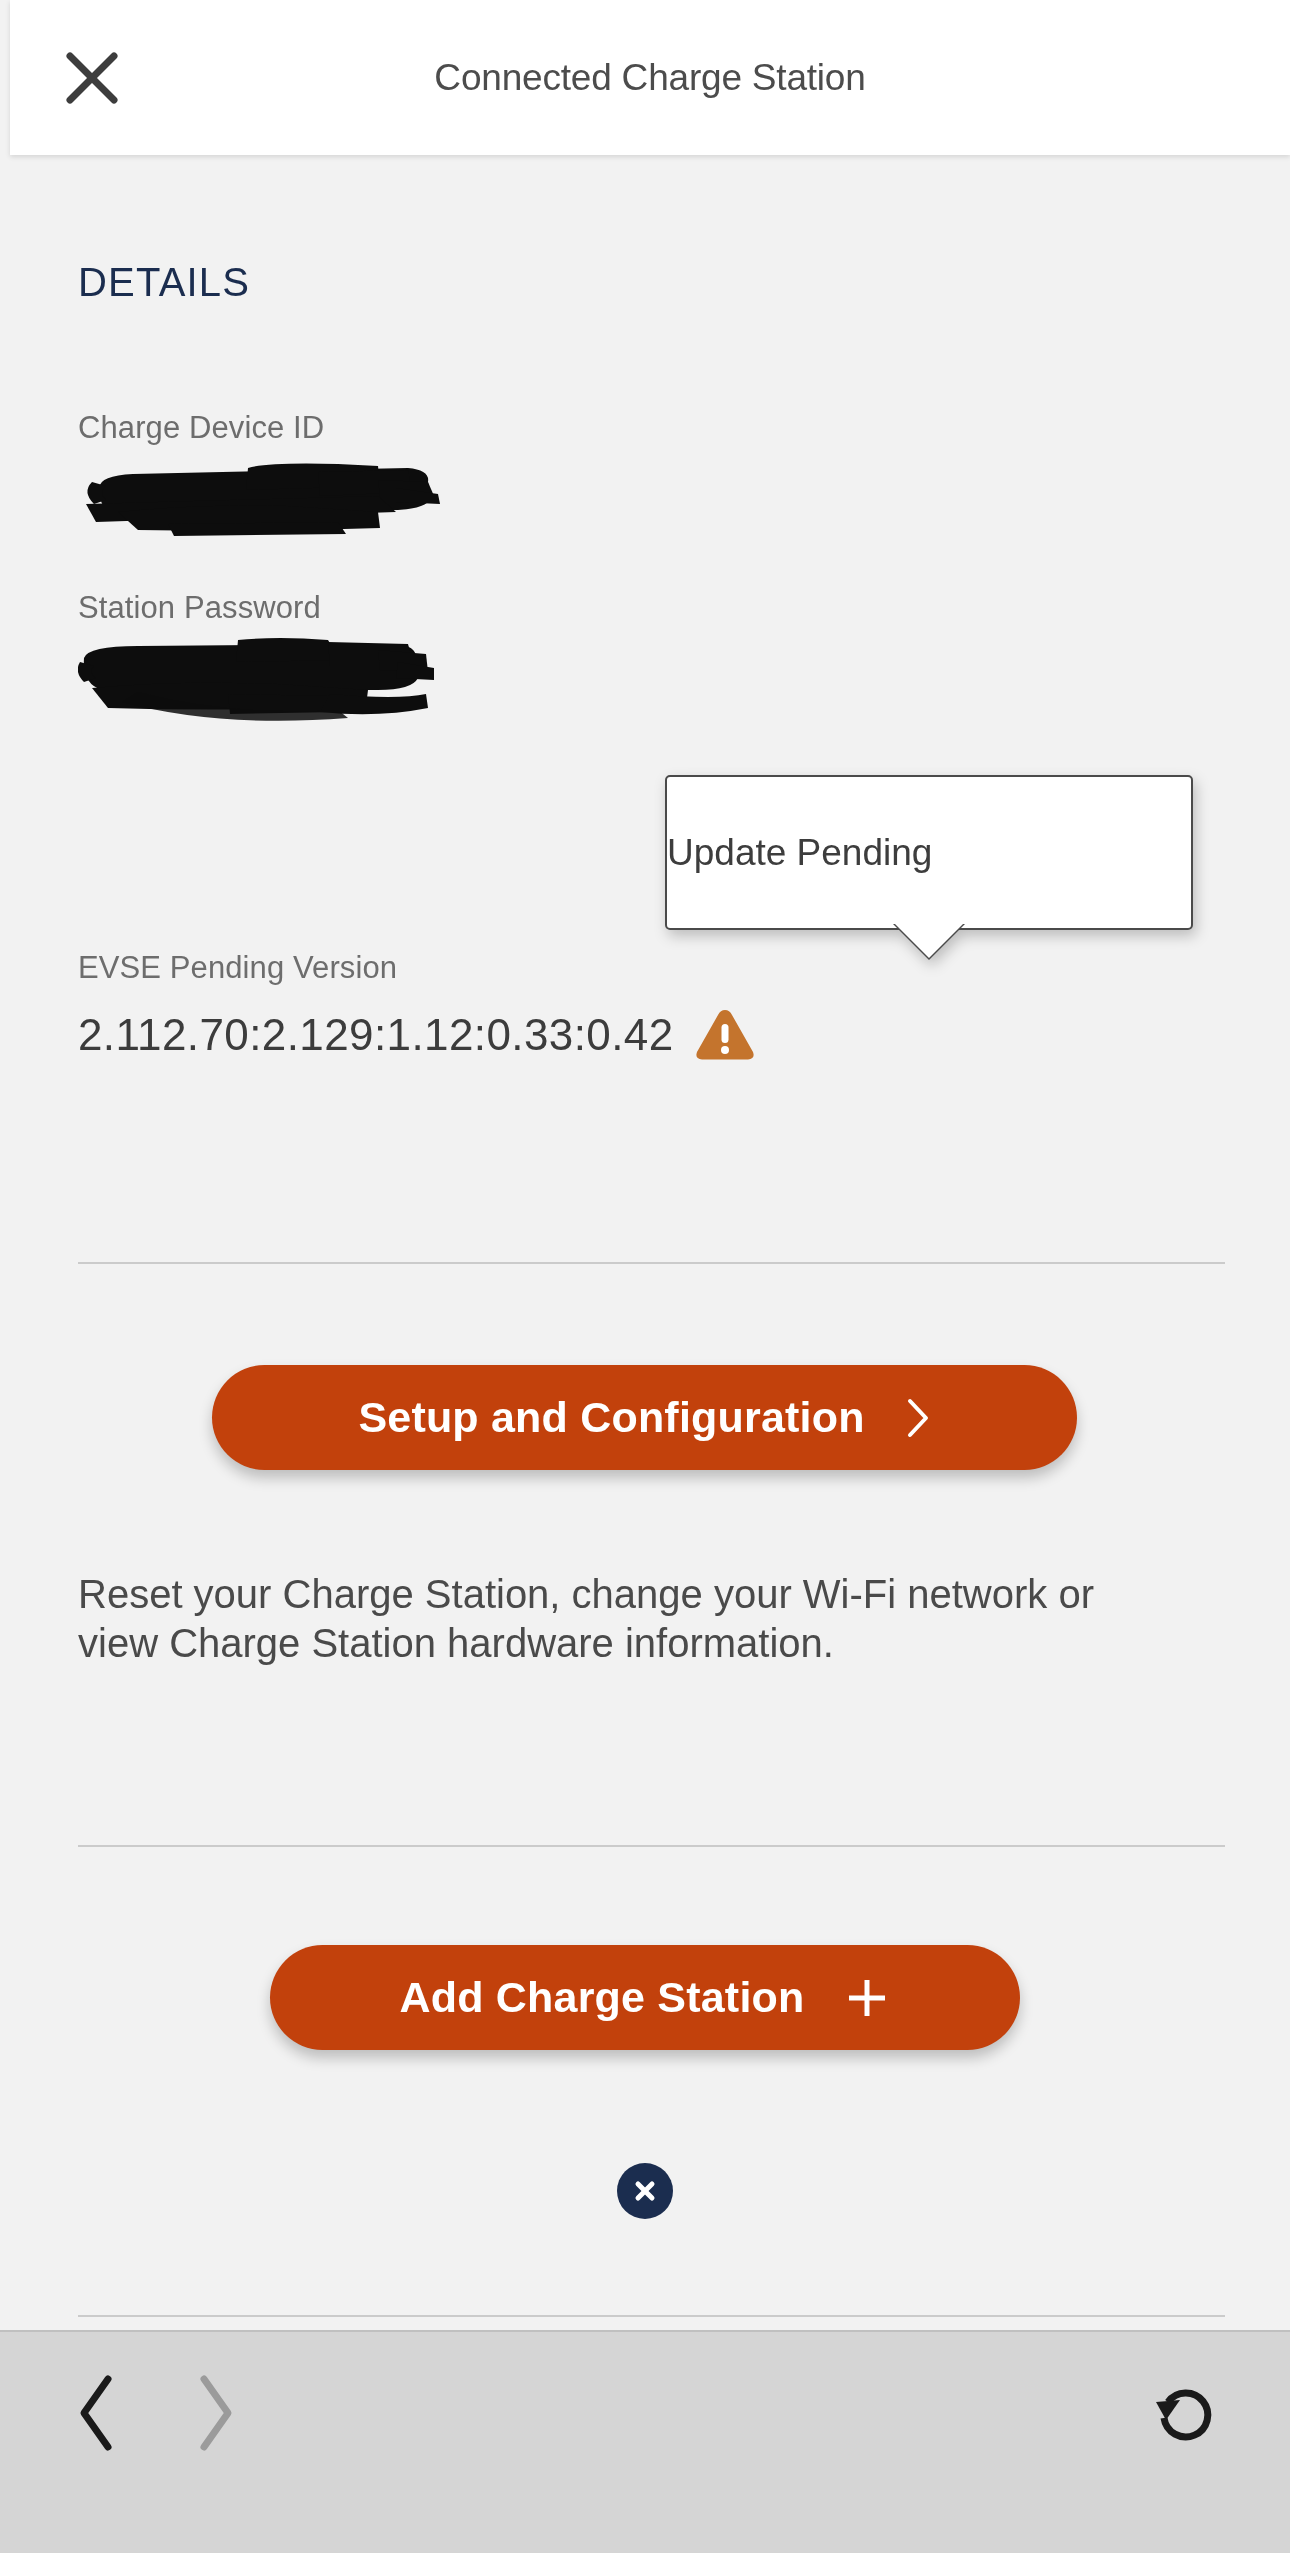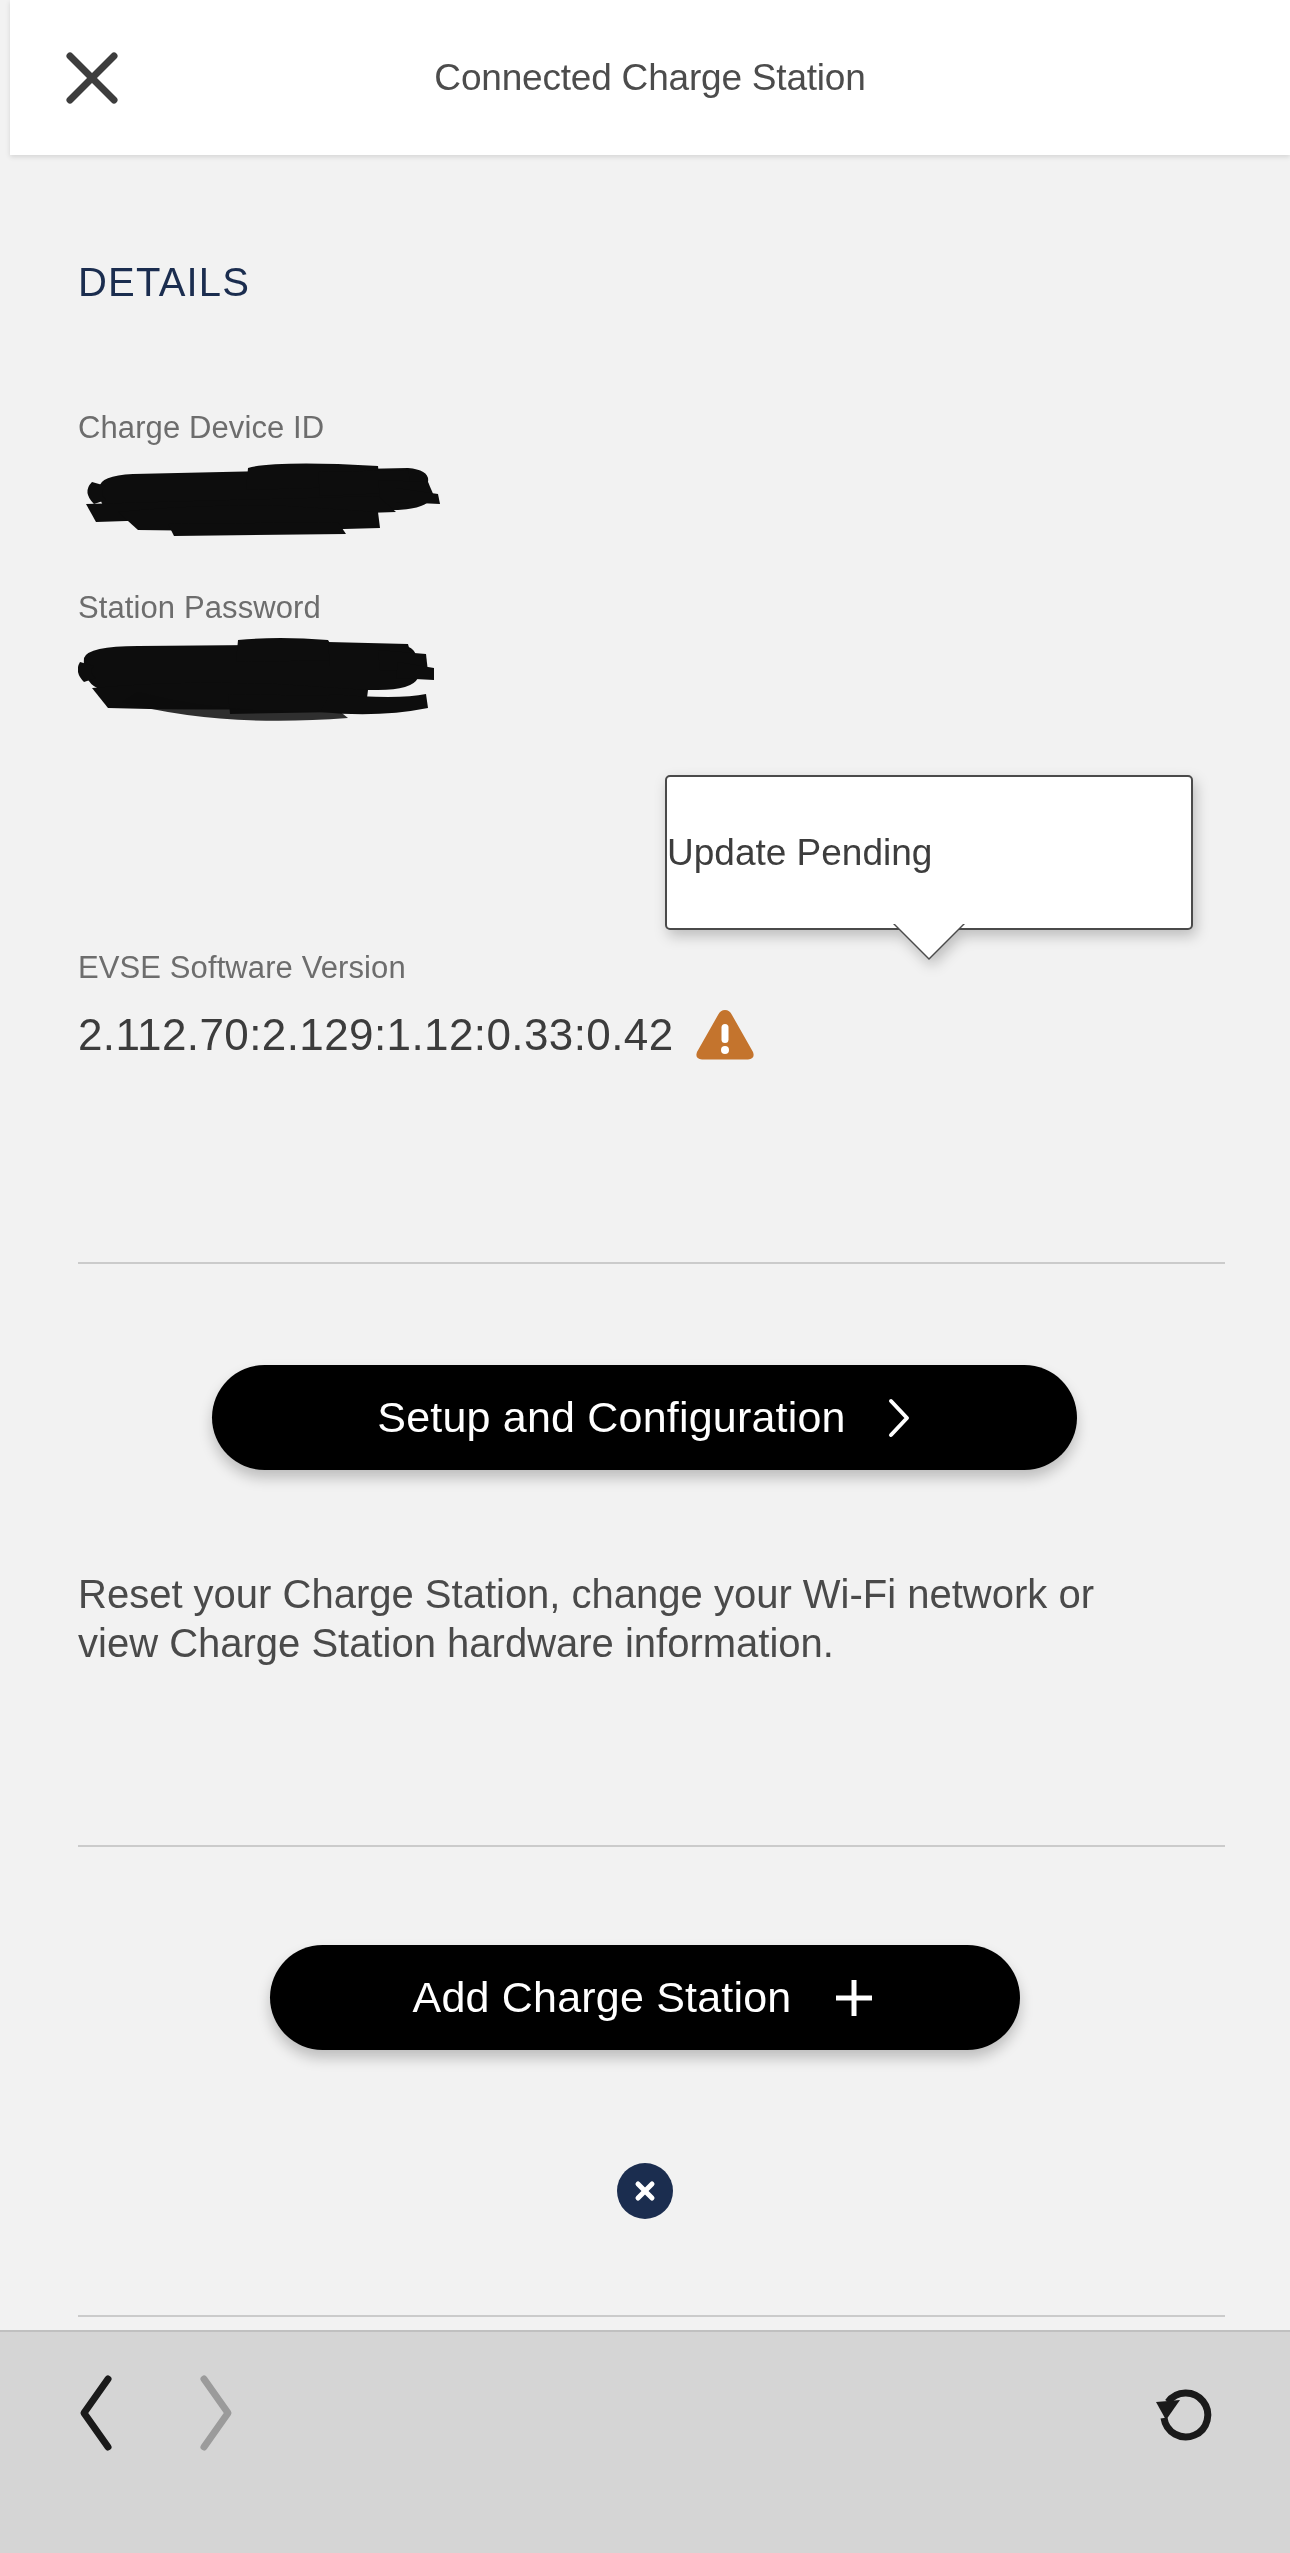--- a/index.html
+++ b/index.html
@@ -129,25 +129,26 @@
   
   .divider {
     position:absolute;
     left:78px; width:1147px; height:2px;
     background:#cbcbcb;
   }
 
   
   .pill {
     position:absolute;
-    background:#000000;
+    background:#c2410c;
     border-radius:999px;
     display:flex; align-items:center; justify-content:center;
     box-shadow:0 8px 14px rgba(0,0,0,0.22);
     cursor:pointer;
+    font-weight:bold;
   }
   .pill-label {
     color:#ffffff;
     font-size:43px;
     font-family:"Liberation Sans Narrow","Liberation Sans",sans-serif;
     letter-spacing:0.2px;
   }
   .pill .icon-slot { margin-left:40px; display:flex; align-items:center; }
 
   #btn-setup { left:212px; top:1210px; width:865px; height:105px; }
@@ -252,21 +253,21 @@
             <path d="M150,62 L258,64 L262,80 L152,82 Z"></path>
             <path d="M252,62 Q320,68 348,62 L350,76 Q300,86 242,80 Z"></path>
             <path d="M2,30 Q-4,40 6,50 L18,46 Q10,40 16,34 Z"></path>
             <path d="M60,60 Q150,84 260,78 L270,86 Q140,96 44,70 Z" opacity="0.85"></path>
           </g>
         </svg>
       </div>
     </div>
 
     <div class="field" style="top:795px;">
-      <div class="field-label">EVSE Software Version</div>
+      <div class="field-label">EVSE Pending Version</div>
     </div>
     <div class="version-row">
       <div class="field-value">2.112.70:2.129:1.12:0.33:0.42</div>
       <span class="warn-icon">
         <svg width="62" height="56" viewBox="0 0 62 56">
           <path d="M31,3 Q35.5,3 38,8 L59,45 Q61.5,52 54,52.5 L8,52.5 Q0.5,52 3,45 L24,8 Q26.5,3 31,3 Z" fill="#c4742d"></path>
           <rect x="27.5" y="17" width="7" height="19" rx="3.5" fill="#ffffff"></rect>
           <circle cx="31" cy="43" r="4" fill="#ffffff"></circle>
         </svg>
       </span>

